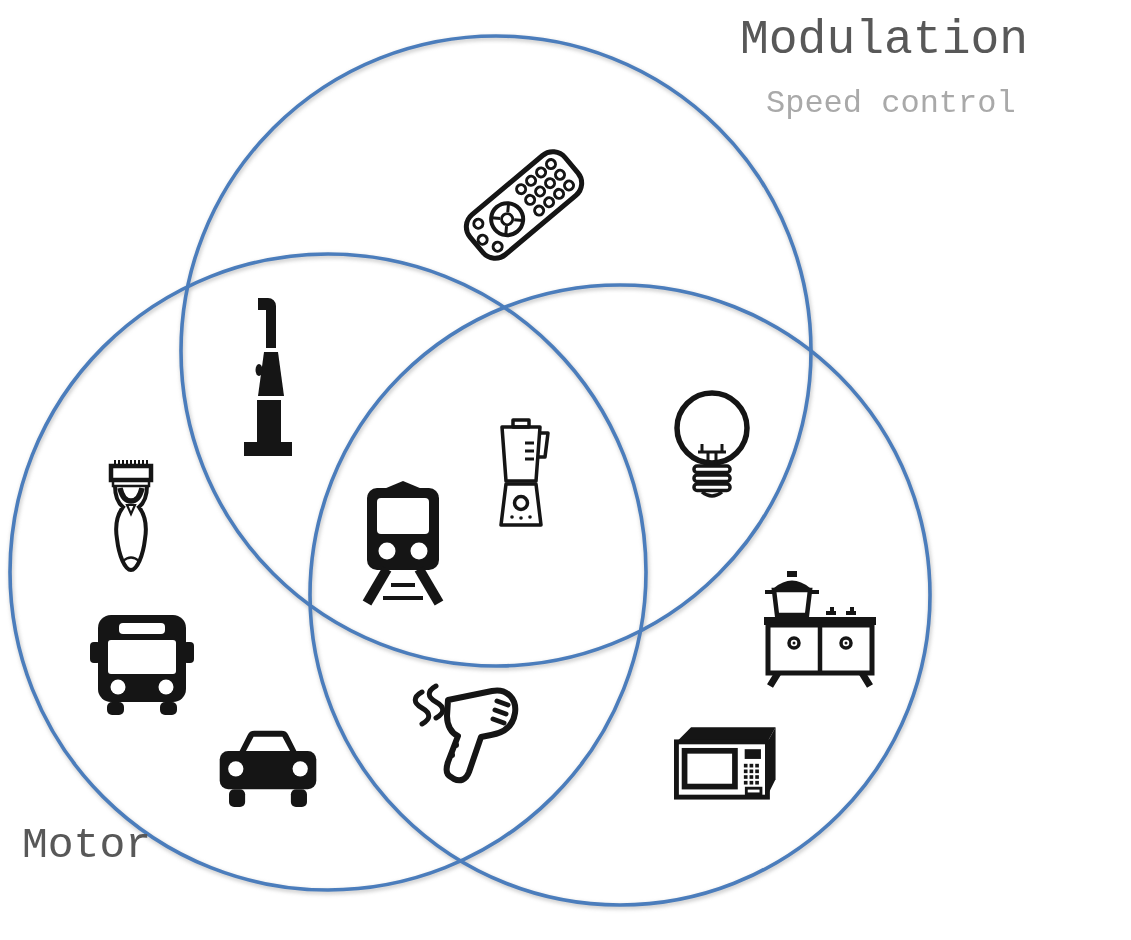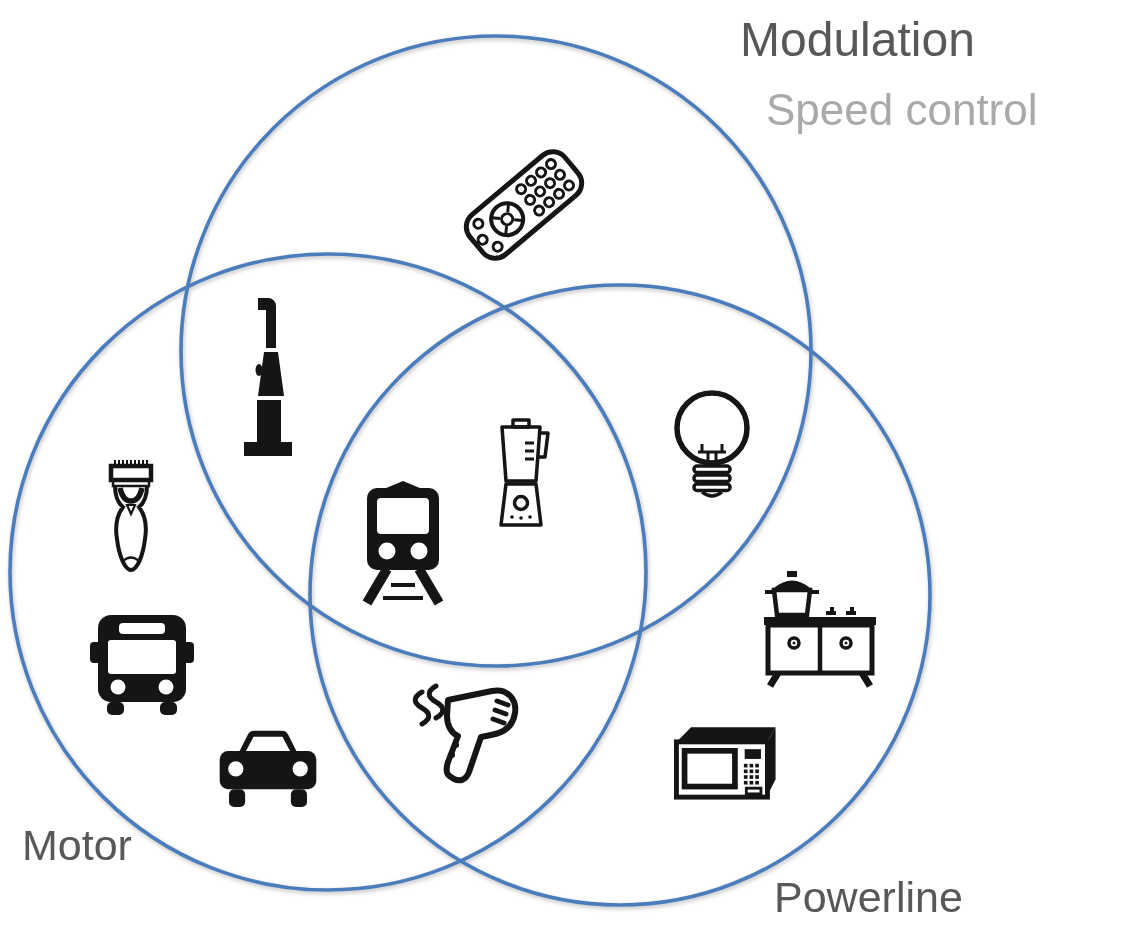--- a/index.html
+++ b/index.html
@@ -1,51 +1,50 @@
 <!DOCTYPE html>
 <html style="--circle-color: #4b7dbc; --label-color: #585858; --sublabel-color: #a9a9a9; --icon-color: #151515;"><head>
 <meta charset="utf-8">
 <style>
   html,body { margin:0; padding:0; background:#ffffff; }
   .canvas {
     position:relative; width:1131px; height:940px; background:#ffffff;
-    overflow:hidden; font-family:Liberation Sans, sans-serif;
+    overflow:hidden; font-family:Liberation Mono, monospace;
   }
   .circles { position:absolute; left:0; top:0; }
   .circles circle {
     fill:none; stroke:var(--circle-color,#4b7dbc); stroke-width:3.6;
   }
   .circles { filter:drop-shadow(1px 2px 2px rgba(110,110,110,0.45)); }
   .label {
     position:absolute; white-space:nowrap; line-height:1.1;
     color:var(--label-color,#585858); font-size:43px;
   }
   .label.title { font-size:48px; }
   .sublabel {
     position:absolute; white-space:nowrap; line-height:1.1;
-    color:var(--sublabel-color,#a9a9a9); font-size:44px;
+    color:var(--sublabel-color,#a9a9a9); font-size:32px;
   }
   .icon { position:absolute; color:var(--icon-color,#151515); }
   .icon svg { display:block; width:100%; height:100%; }
 </style>
 </head>
 <body>
 
 <div class="canvas">
 
   <svg class="circles" width="1131" height="940" viewBox="0 0 1131 940">
     <circle cx="496" cy="351" r="315"></circle>
     <circle cx="328" cy="572" r="318"></circle>
     <circle cx="620" cy="595" r="310"></circle>
   </svg>
 
   <div class="label title" style="left:740px; top:14px;">Modulation</div>
   <div class="sublabel" style="left:766px; top:86px;">Speed control</div>
   <div class="label" style="left:22px; top:822px;">Motor</div>
-  <div class="label" style="left:774px; top:874px;">Powerline</div>
 
   <div class="icon" style="left:494px; top:139px; width:60px; height:132px; transform:rotate(50deg);">
     <svg viewBox="0 0 60 132">
       <rect x="4" y="4" width="52" height="124" rx="16" fill="#fff" stroke="currentColor" stroke-width="5"></rect>
       <g fill="none" stroke="currentColor" stroke-width="3">
         <circle cx="16" cy="19" r="4.5"></circle>
           <circle cx="30" cy="19" r="4.5"></circle>
           <circle cx="44" cy="19" r="4.5"></circle>
         <circle cx="16" cy="32" r="4.5"></circle>
           <circle cx="30" cy="32" r="4.5"></circle>

